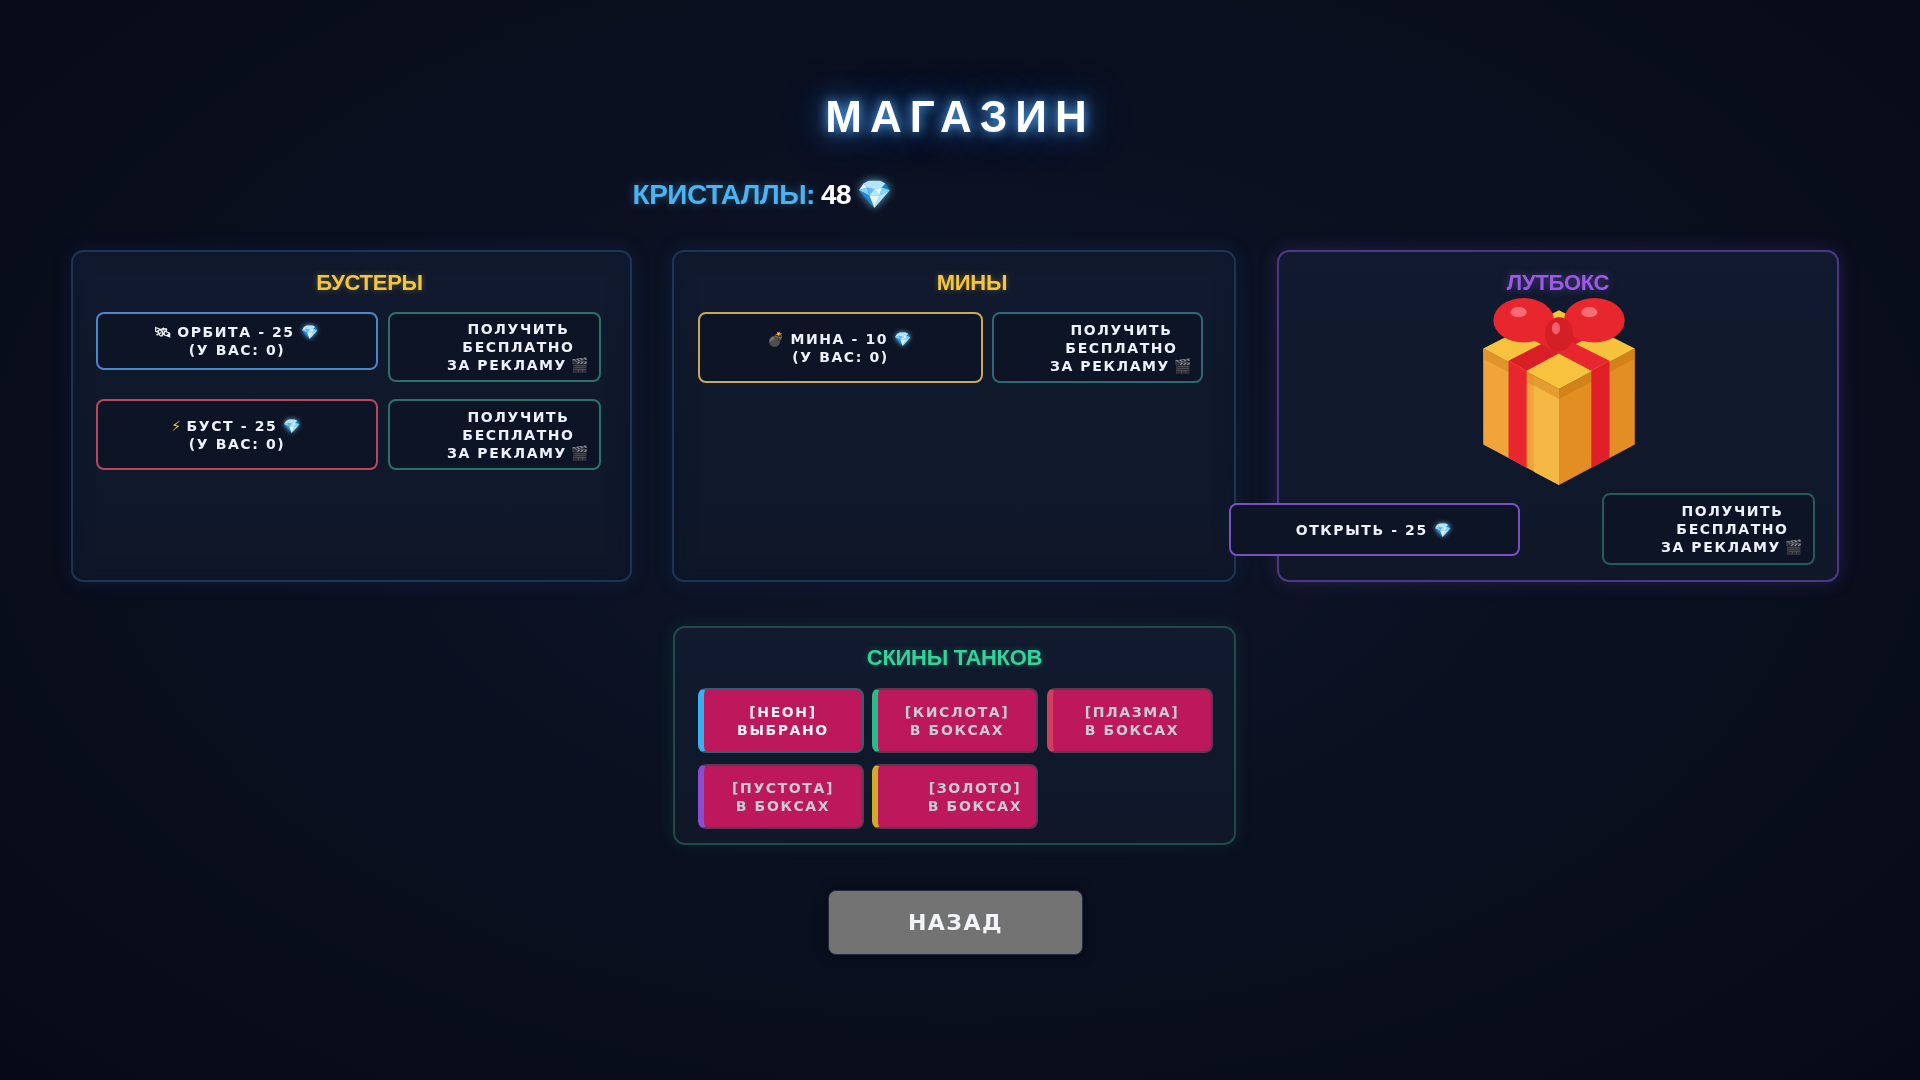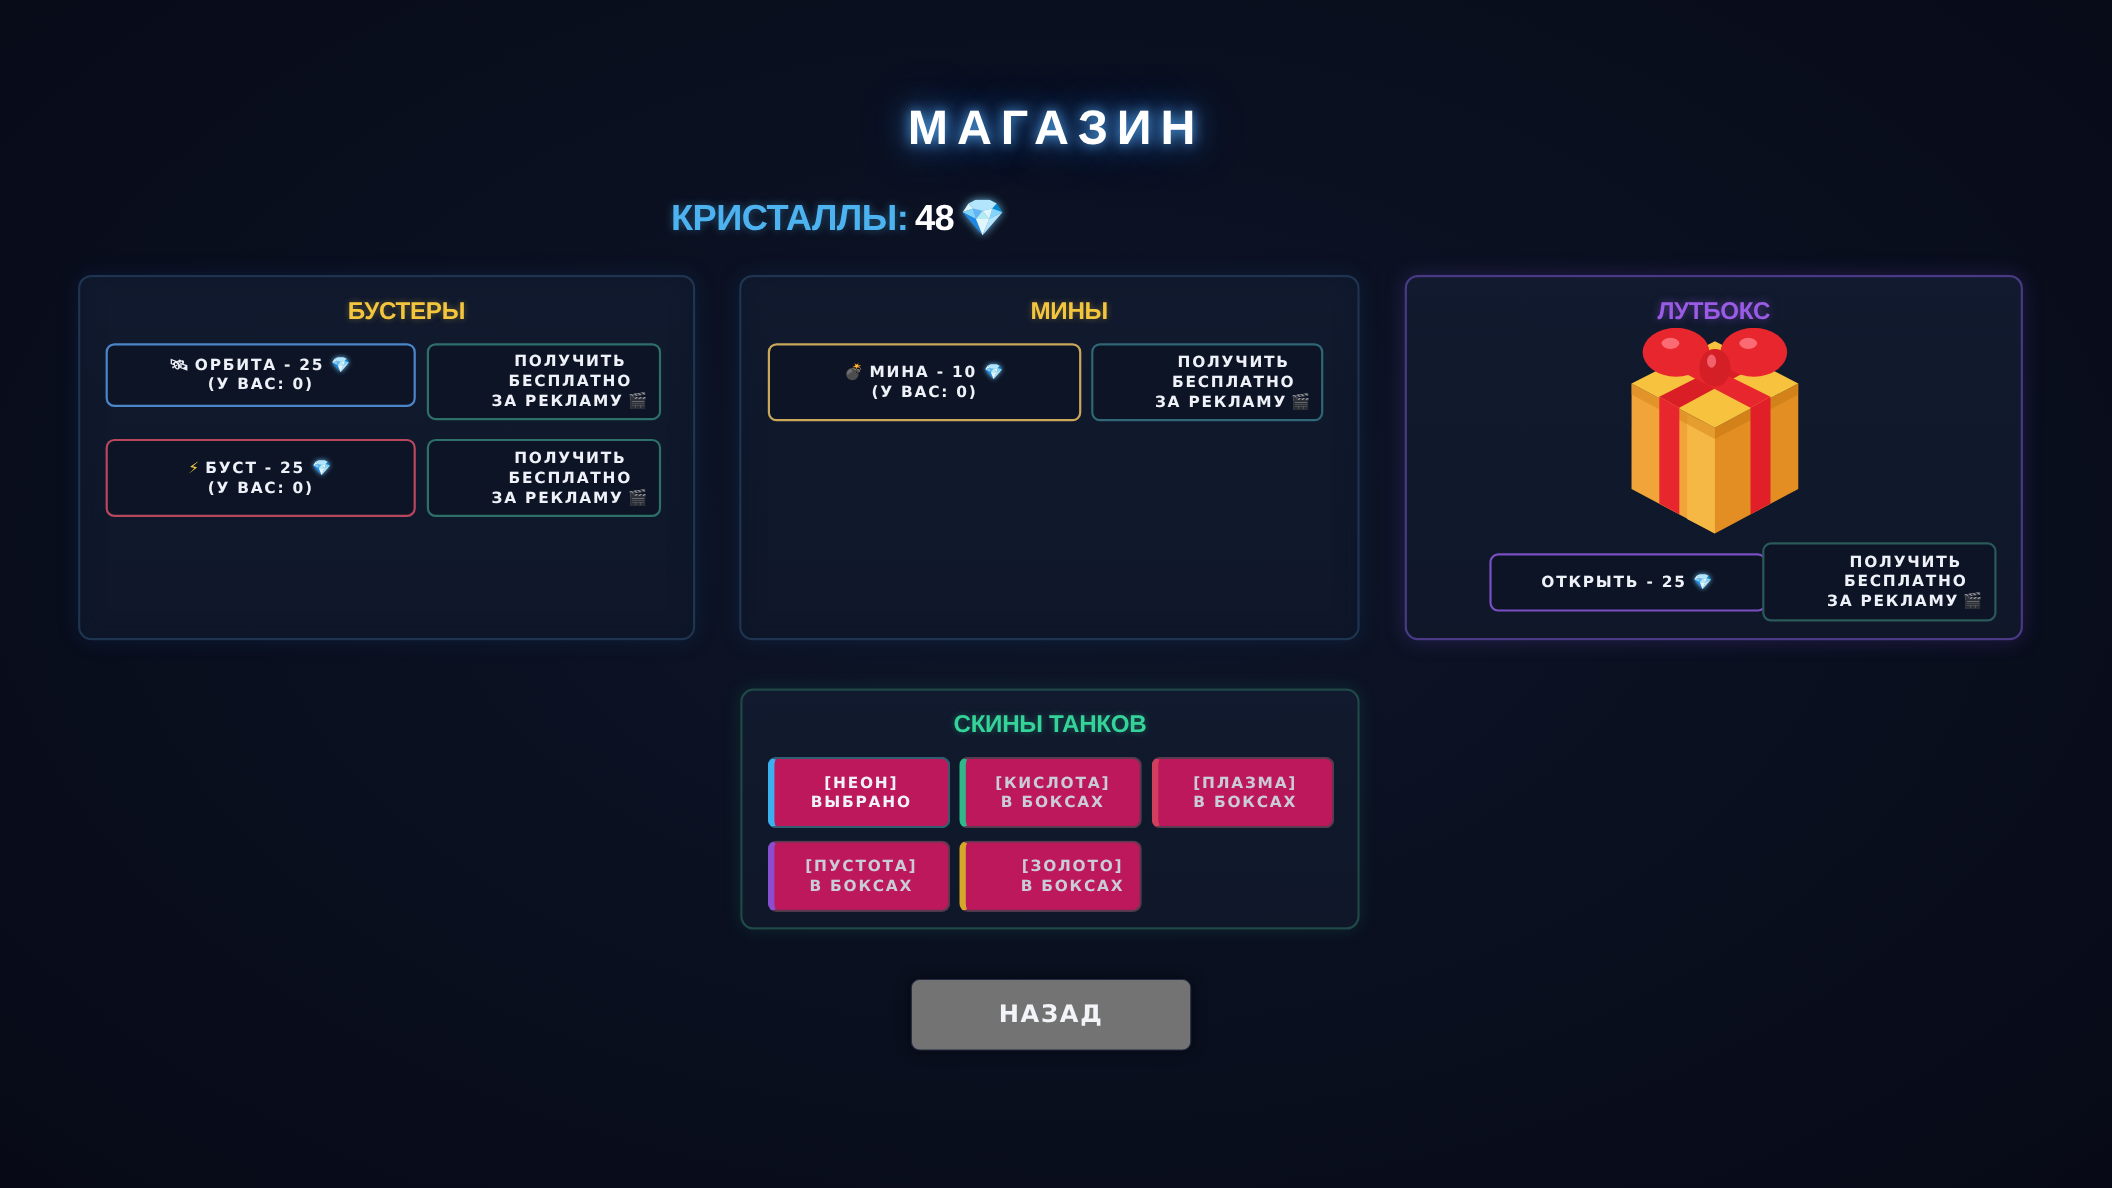--- a/index.html
+++ b/index.html
@@ -10,21 +10,21 @@
     color: #e8ecf4;
     position: relative;
   }
   .title {
     position: absolute; left: 0; top: 92px; width: 1920px; text-align: center;
     font-size: 44px; font-weight: 700; letter-spacing: 8px; color: #ffffff;
     text-shadow: 0 0 12px rgba(90,180,255,0.9), 0 0 28px rgba(60,150,255,0.6), 0 0 48px rgba(40,120,255,0.35);
   }
   .crystals {
     position: absolute; left: 0; top: 178px; width: 1524px; text-align: center;
-    font-size: 33px; font-weight: 700; letter-spacing: -0.5px;
+    font-size: 28px; font-weight: 700; letter-spacing: -0.5px;
   }
   .crystals .lbl { color: #4db3f0; text-shadow: 0 0 8px rgba(77,179,240,0.4); }
   .crystals .val { color: #ffffff; margin-left: 6px; }
   .crystals .gem { color: #7fd4ff; margin-left: 6px; text-shadow: 0 0 8px rgba(120,210,255,0.8); }
 
   .panel {
     position: absolute; border-radius: 12px;
     background: linear-gradient(180deg, #111a2e 0%, #0f1729 100%);
     border: 2px solid #1f3450;
     box-shadow: 0 0 18px rgba(20,60,120,0.25), inset 0 0 20px rgba(10,20,40,0.5);
@@ -133,21 +133,21 @@
   <polygon points="30,62 105,24 122,32 48,72" fill="#d91e26"></polygon>
   <polygon points="112,72 38,33 55,25 130,62" fill="#e8262e"></polygon>
 
   <ellipse cx="45" cy="22" rx="30" ry="22" fill="#e8262e"></ellipse>
   <ellipse cx="115" cy="22" rx="30" ry="22" fill="#e8262e"></ellipse>
   <ellipse cx="80" cy="36" rx="14" ry="17" fill="#d41f27"></ellipse>
   <ellipse cx="40" cy="14" rx="8" ry="5" fill="#ff7d86" opacity="0.8"></ellipse>
   <ellipse cx="110" cy="14" rx="8" ry="5" fill="#ff7d86" opacity="0.8"></ellipse>
   <ellipse cx="77" cy="30" rx="4" ry="6" fill="#ff7d86" opacity="0.7"></ellipse>
 </svg>
-<div class="btn b-purple" style="left:1354px; top:503px; width:252px; height:53px;">
+<div class="btn b-purple" style="left:1229px; top:503px; width:291px; height:53px;">
   <div><span>ОТКРЫТЬ - 25</span> <span class="gem-i">💎</span></div>
 </div>
 <div class="btn b-teal" style="left:1602px; top:493px; width:213px; height:72px; border-color:#2a5a58;">
   <div>ПОЛУЧИТЬ БЕСПЛАТНО</div>
   <div><span>ЗА РЕКЛАМУ</span><span class="clap">🎬</span></div>
 </div>
 
 <div class="panel" style="left:673px; top:626px; width:563px; height:219px; border-color:#1f4a48; box-shadow: 0 0 16px rgba(40,160,130,0.15);">
   <div class="panel-title t-green" style="top:17px;">СКИНЫ ТАНКОВ</div>
 </div>

